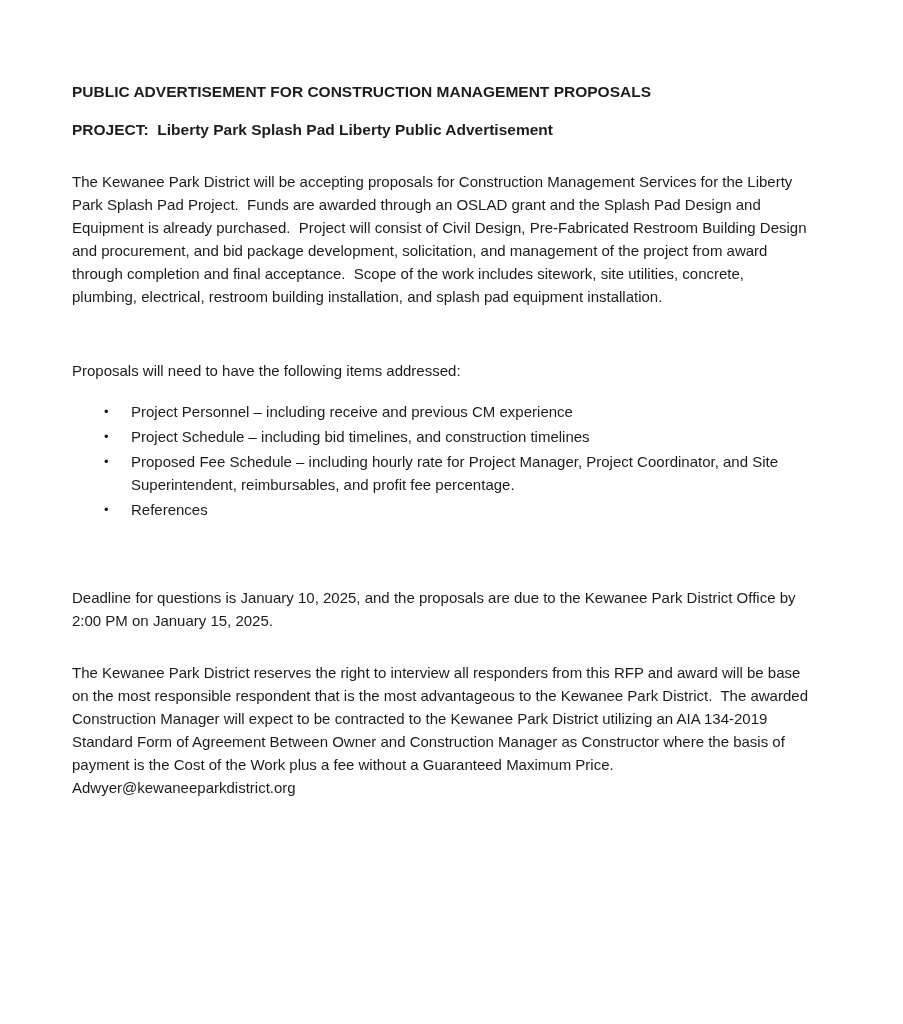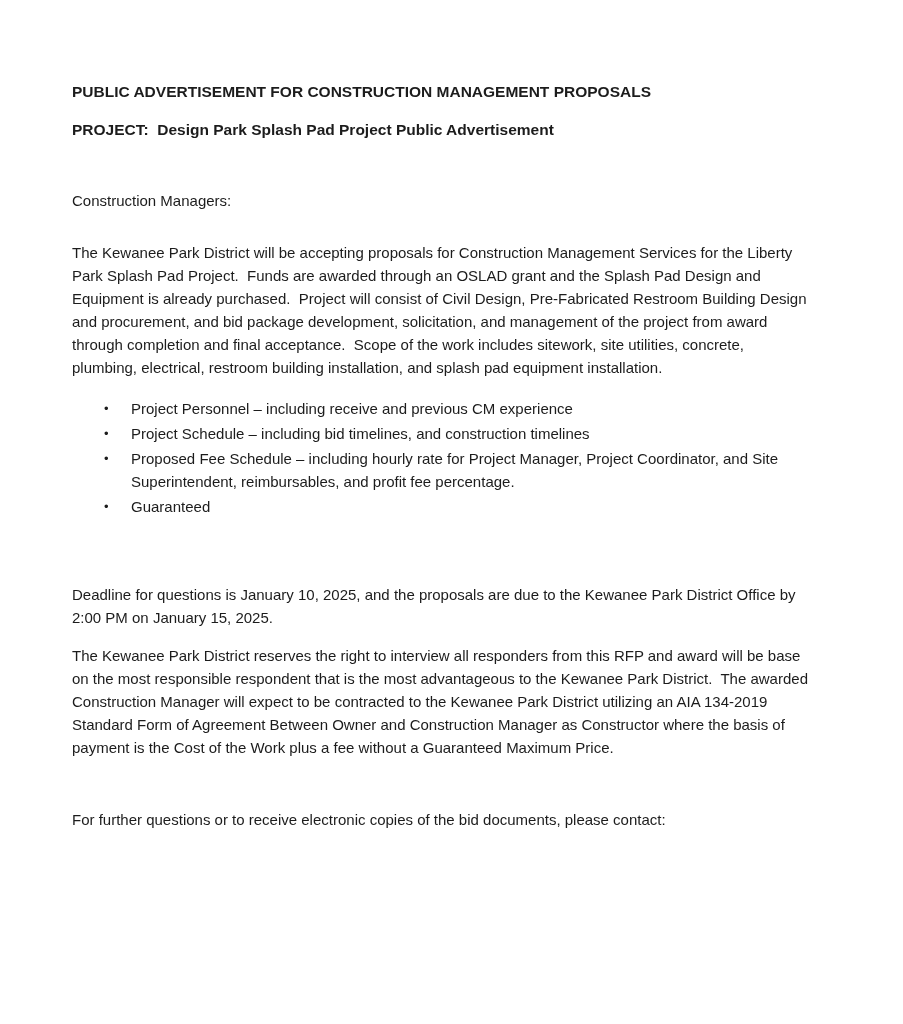--- a/index.html
+++ b/index.html
@@ -41,57 +41,57 @@
   .bullet-item{
     display:grid;
     grid-template-columns:27px 1fr;
     margin-bottom:2px;
   }
   .bullet-marker{
     font-size:13px;
     line-height:23px;
   }
   .para-deadline{margin-top:65px;max-width:766px;}
-  .para-award{margin-top:15px;max-width:770px;}
+  .para-award{margin-top:29px;max-width:770px;}
   .contact-intro{margin-top:49px;max-width:766px;}
   .contact-email{margin-top:0;}
 </style>
 </head>
 <body>
 
 <div class="page">
 
   <div class="doc-heading txt">PUBLIC ADVERTISEMENT FOR CONSTRUCTION MANAGEMENT PROPOSALS</div>
 
-  <div class="doc-heading heading-project txt">PROJECT:  Design Park Splash Pad Project Public Advertisement</div>
+  <div class="doc-heading heading-project txt">PROJECT:  Liberty Park Splash Pad Liberty Public Advertisement</div>
 
-  <p class="salutation txt">Construction Managers:</p>
 
   <p class="para-intro txt">The Kewanee Park District will be accepting proposals for Construction Management Services for the Liberty Park Splash Pad Project.  Funds are awarded through an OSLAD grant and the Splash Pad Design and Equipment is already purchased.  Project will consist of Civil Design, Pre-Fabricated Restroom Building Design and procurement, and bid package development, solicitation, and management of the project from award through completion and final acceptance.  Scope of the work includes sitework, site utilities, concrete, plumbing, electrical, restroom building installation, and splash pad equipment installation.</p>
 
+  <p class="items-intro txt">Proposals will need to have the following items addressed:</p>
 
   <ul class="bullet-list">
     <li class="bullet-item">
       <span class="bullet-marker">•</span>
       <span class="txt">Project Personnel – including receive and previous CM experience</span>
     </li>
     <li class="bullet-item">
       <span class="bullet-marker">•</span>
       <span class="txt">Project Schedule – including bid timelines, and construction timelines</span>
     </li>
     <li class="bullet-item">
       <span class="bullet-marker">•</span>
       <span class="txt">Proposed Fee Schedule – including hourly rate for Project Manager, Project Coordinator, and Site Superintendent, reimbursables, and profit fee percentage.</span>
     </li>
     <li class="bullet-item">
       <span class="bullet-marker">•</span>
-      <span class="txt">Guaranteed</span>
+      <span class="txt">References</span>
     </li>
   </ul>
 
   <p class="para-deadline txt">Deadline for questions is January 10, 2025, and the proposals are due to the Kewanee Park District Office by 2:00 PM on January 15, 2025.</p>
 
   <p class="para-award txt">The Kewanee Park District reserves the right to interview all responders from this RFP and award will be base on the most responsible respondent that is the most advantageous to the Kewanee Park District.  The awarded Construction Manager will expect to be contracted to the Kewanee Park District utilizing an AIA 134-2019 Standard Form of Agreement Between Owner and Construction Manager as Constructor where the basis of payment is the Cost of the Work plus a fee without a Guaranteed Maximum Price.</p>
 
-  <p class="contact-intro txt">For further questions or to receive electronic copies of the bid documents, please contact:</p>
 
+  <p class="contact-email txt">Adwyer@kewaneeparkdistrict.org</p>
 
 </div>
 
 </body></html>

